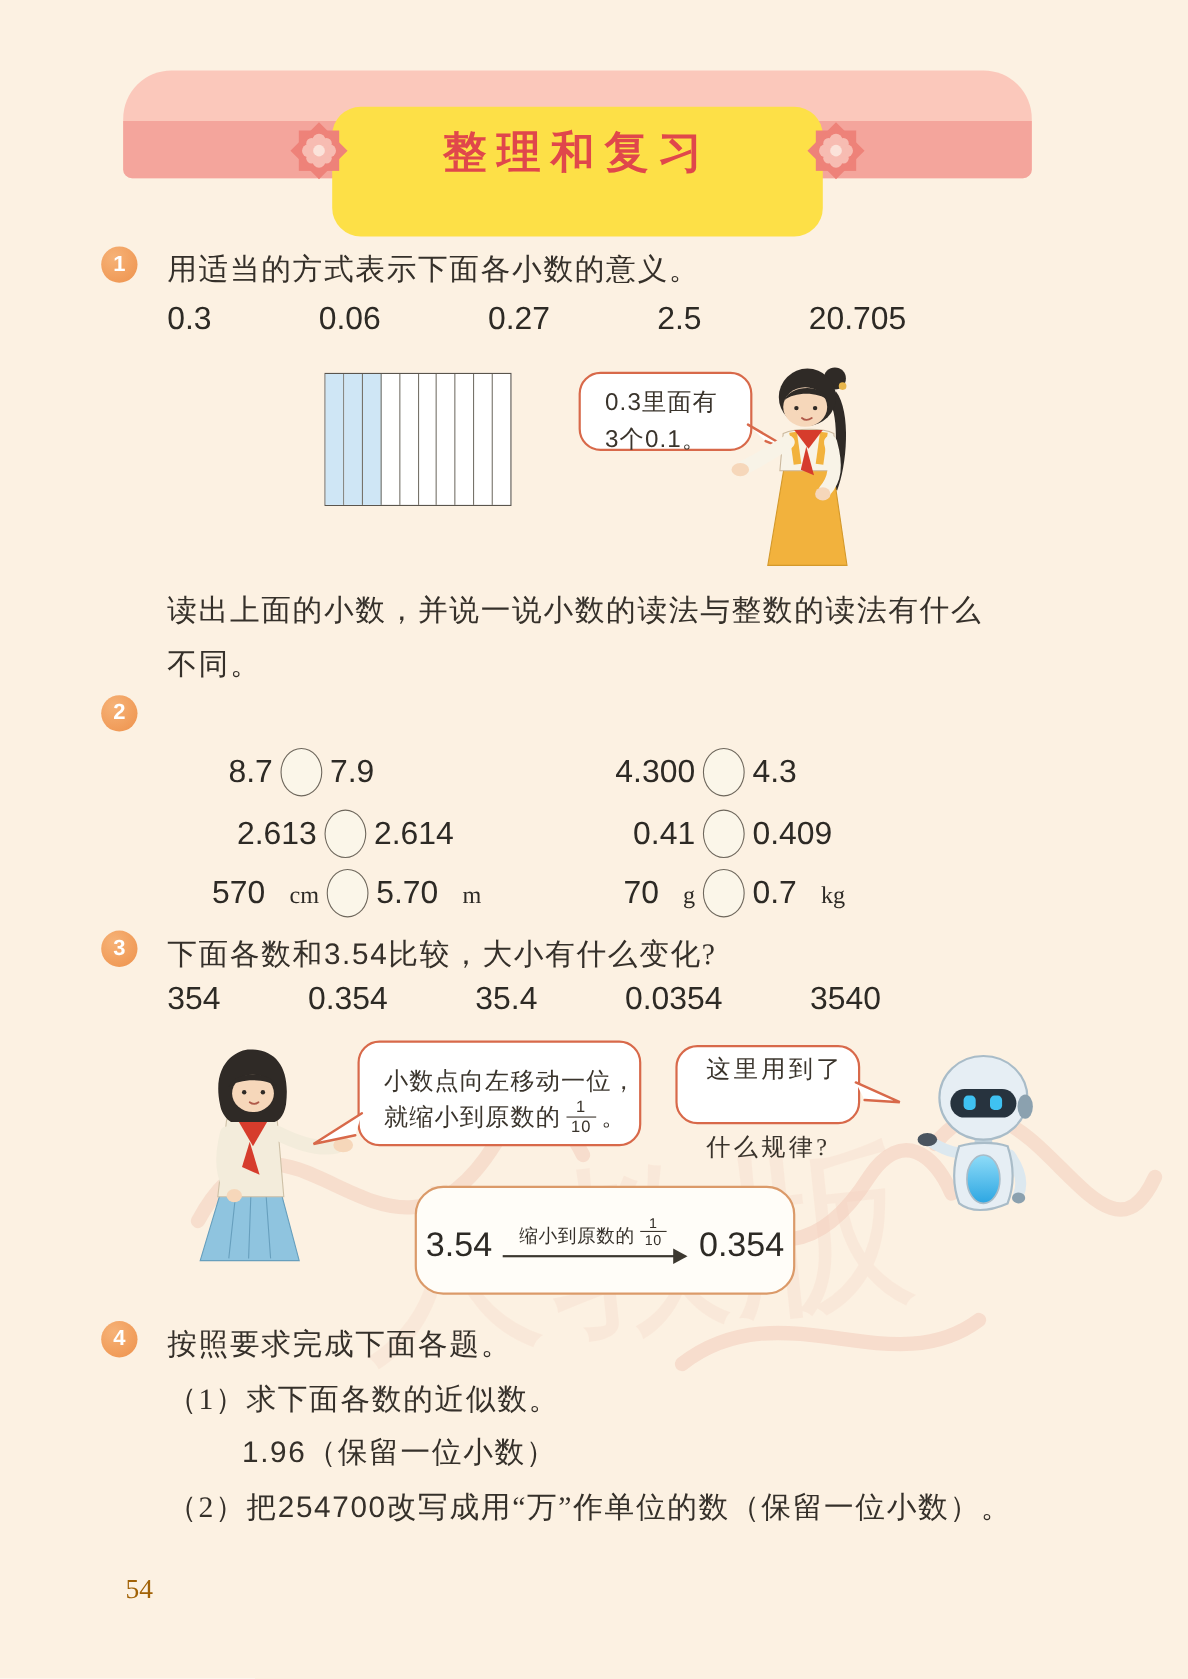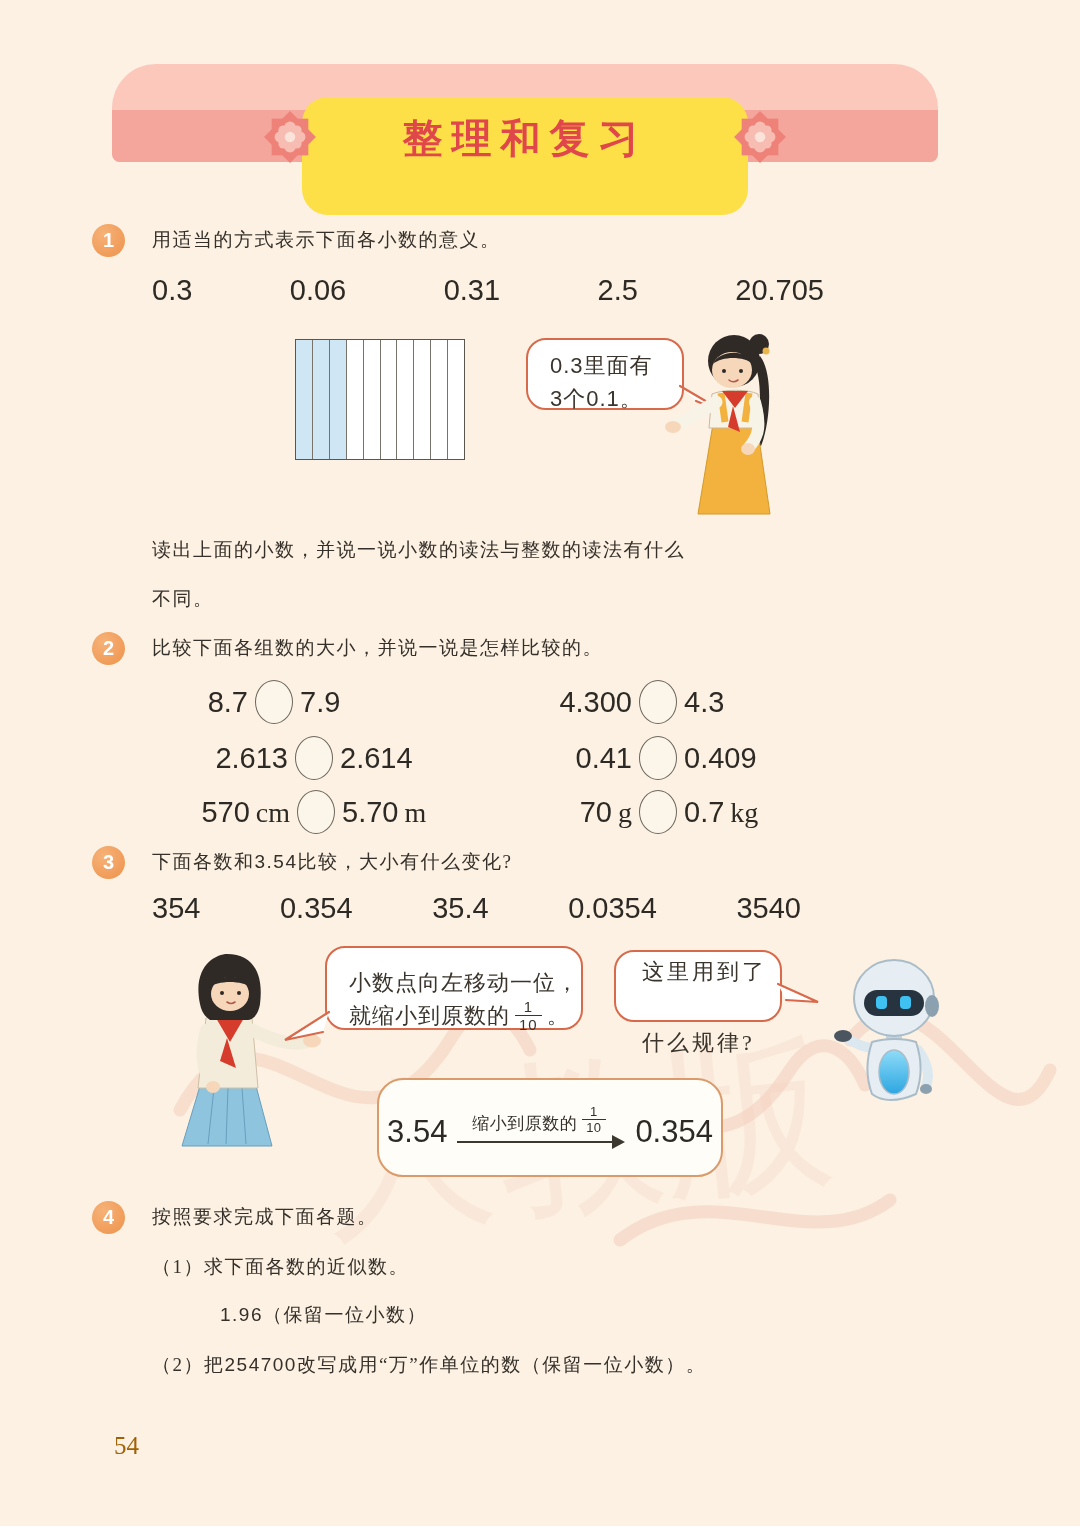--- a/index.html
+++ b/index.html
@@ -18,42 +18,42 @@
                 letter-spacing:9px;color:#e0474b;}
   .flower{position:absolute;top:12px;width:56px;height:56px;}
   .flower.fl-left{left:-40px;} .flower.fl-right{right:-40px;}
 
   
   .qbadge{position:absolute;width:33px;height:33px;border-radius:50%;
           background:radial-gradient(circle at 35% 30%,#f6b277,#ee924c);
           color:#fff;display:flex;align-items:center;justify-content:center;
           font:700 20px "Liberation Sans",sans-serif;}
   .kai{font-family:"Liberation Serif",serif;}
-  .qtext{font-size:19px;letter-spacing:1.5px;white-space:nowrap;}
+  .qtext{font-size:27px;letter-spacing:1.5px;white-space:nowrap;}
   .num{font-family:"Liberation Sans",sans-serif;}
   .numrow{display:flex;justify-content:space-between;font-size:29px;color:#2d2a25;}
 
   
   .tgrid{position:absolute;left:295px;top:339px;width:170px;height:121px;
          display:flex;border:1.4px solid #5a554d;background:#fff;box-sizing:border-box;}
   .gcell{flex:1;border-right:1px solid #77736a;}
   .gcell:last-child{border-right:none;}
   .gcell.shaded{background:#cfe6f5;}
 
   
   .bubble{position:absolute;background:#fff;border:2.2px solid #d8694a;border-radius:20px;box-sizing:border-box;}
   .btext{font-size:22px;letter-spacing:1px;color:#3a342c;line-height:33px;white-space:nowrap;}
   .tail{position:absolute;}
 
   
   .cmp{position:absolute;display:flex;align-items:center;font-size:29px;color:#2d2a25;}
   .cmp .n1{text-align:right;}
   .oval{width:38px;height:44px;border:1.6px solid #6e675c;border-radius:50%;
         background:#fbf6e9;margin:0 7px;flex:none;box-sizing:border-box;}
-  .unit{font-family:"Liberation Serif",serif;font-size:28px;margin-left:6px;}
+  .unit{font-family:"Liberation Serif",serif;font-size:22px;margin-left:22px;}
   .unit:empty{margin:0;}
 
   
   .frac{display:inline-flex;flex-direction:column;align-items:center;margin:0 5px;}
   .frac .fn{font-size:15px;line-height:1.05;padding:0 4px;font-family:"Liberation Sans",sans-serif;}
   .frac .fd{font-size:15px;line-height:1.05;border-top:1.6px solid #3a342c;padding:1px 4px 0;font-family:"Liberation Sans",sans-serif;}
   .frac.small .fn,.frac.small .fd{font-size:13px;}
 
   
   .dgbox{position:absolute;left:377px;top:1078px;width:346px;height:99px;
@@ -123,21 +123,21 @@
       <div class="banner-title">整理和复习</div>
     </div>
   </div>
 
   <div class="qbadge" style="left:92px;top:224px;">1</div>
   <div class="abs qtext kai" style="left:152px;top:227px;">用适当的方式表示下面各小数的意义。</div>
 
   <div class="abs numrow" style="left:152px;top:274px;width:672px;">
     <span>0.3</span>
     <span>0.06</span>
-    <span>0.31</span>
+    <span>0.27</span>
     <span>2.5</span>
     <span>20.705</span>
   </div>
 
   <div class="tgrid">
       <div class="gcell shaded"></div>
       <div class="gcell shaded"></div>
       <div class="gcell shaded"></div>
       <div class="gcell"></div>
       <div class="gcell"></div>
@@ -176,21 +176,20 @@
     <path d="M49,36 C54,22 84,20 89,36 C80,28 58,28 49,36 Z" fill="#2f2a26"></path>
     <circle cx="60" cy="43" r="2" fill="#2f2a26"></circle>
     <circle cx="77" cy="43" r="2" fill="#2f2a26"></circle>
     <path d="M65,52 q4,3.5 9,0" stroke="#b05a4a" fill="none" stroke-width="1.6" stroke-linecap="round"></path>
   </svg>
 
   <div class="abs qtext kai" style="left:152px;top:537px;">读出上面的小数，并说一说小数的读法与整数的读法有什么</div>
   <div class="abs qtext kai" style="left:152px;top:586px;">不同。</div>
 
   <div class="qbadge" style="left:92px;top:632px;">2</div>
-  <div class="abs qtext kai" style="left:152px;top:635px;">比较下面各组数的大小，并说一说是怎样比较的。</div>
 
   <div class="cmp" style="left:136px;top:680px;">
     <span class="n1" style="width:112px;"><span class="num">8.7</span><span class="unit"></span></span>
     <span class="oval"></span>
     <span><span class="num">7.9</span><span class="unit"></span></span>
   </div>
   <div class="cmp" style="left:530px;top:680px;">
     <span class="n1" style="width:102px;"><span class="num">4.300</span><span class="unit"></span></span>
     <span class="oval"></span>
     <span><span class="num">4.3</span><span class="unit"></span></span>
@@ -242,21 +241,21 @@
     <path d="M58,84 C52,108 54,124 63,138" stroke="#f3ecdb" stroke-width="12" fill="none" stroke-linecap="round"></path>
     <ellipse cx="65" cy="141" rx="7" ry="6" fill="#f6d7ba"></ellipse>
     <path d="M52,58 C44,20 68,8 79,8 C104,8 116,26 112,58 C110,70 104,74 100,74 L62,74 C56,70 53,64 52,58 Z" fill="#2f2a26"></path>
     <ellipse cx="82" cy="48" rx="19" ry="17" fill="#f6d7ba"></ellipse>
     <path d="M60,42 C64,28 98,26 104,42 C94,34 70,34 60,42 Z" fill="#2f2a26"></path>
     <circle cx="74" cy="47" r="2" fill="#2f2a26"></circle>
     <circle cx="91" cy="47" r="2" fill="#2f2a26"></circle>
     <path d="M79,56 q4,3 8,0" stroke="#b05a4a" fill="none" stroke-width="1.6" stroke-linecap="round"></path>
   </svg>
 
-  <div class="bubble" style="left:325px;top:946px;width:258px;height:84px;padding:18px 0 0 22px;">
+  <div class="bubble" style="left:325px;top:946px;width:258px;height:96px;padding:18px 0 0 22px;">
     <div class="btext kai">小数点向左移动一位，</div>
     <div class="btext" style="display:flex;align-items:center;">
       <span class="kai">就缩小到原数的</span>
       <span class="frac">
           <span class="fn">1</span>
           <span class="fd">10</span>
         </span>
       <span class="kai">。</span>
     </div>
     <svg class="tail" style="left:-44px;top:58px;" width="50" height="40">

